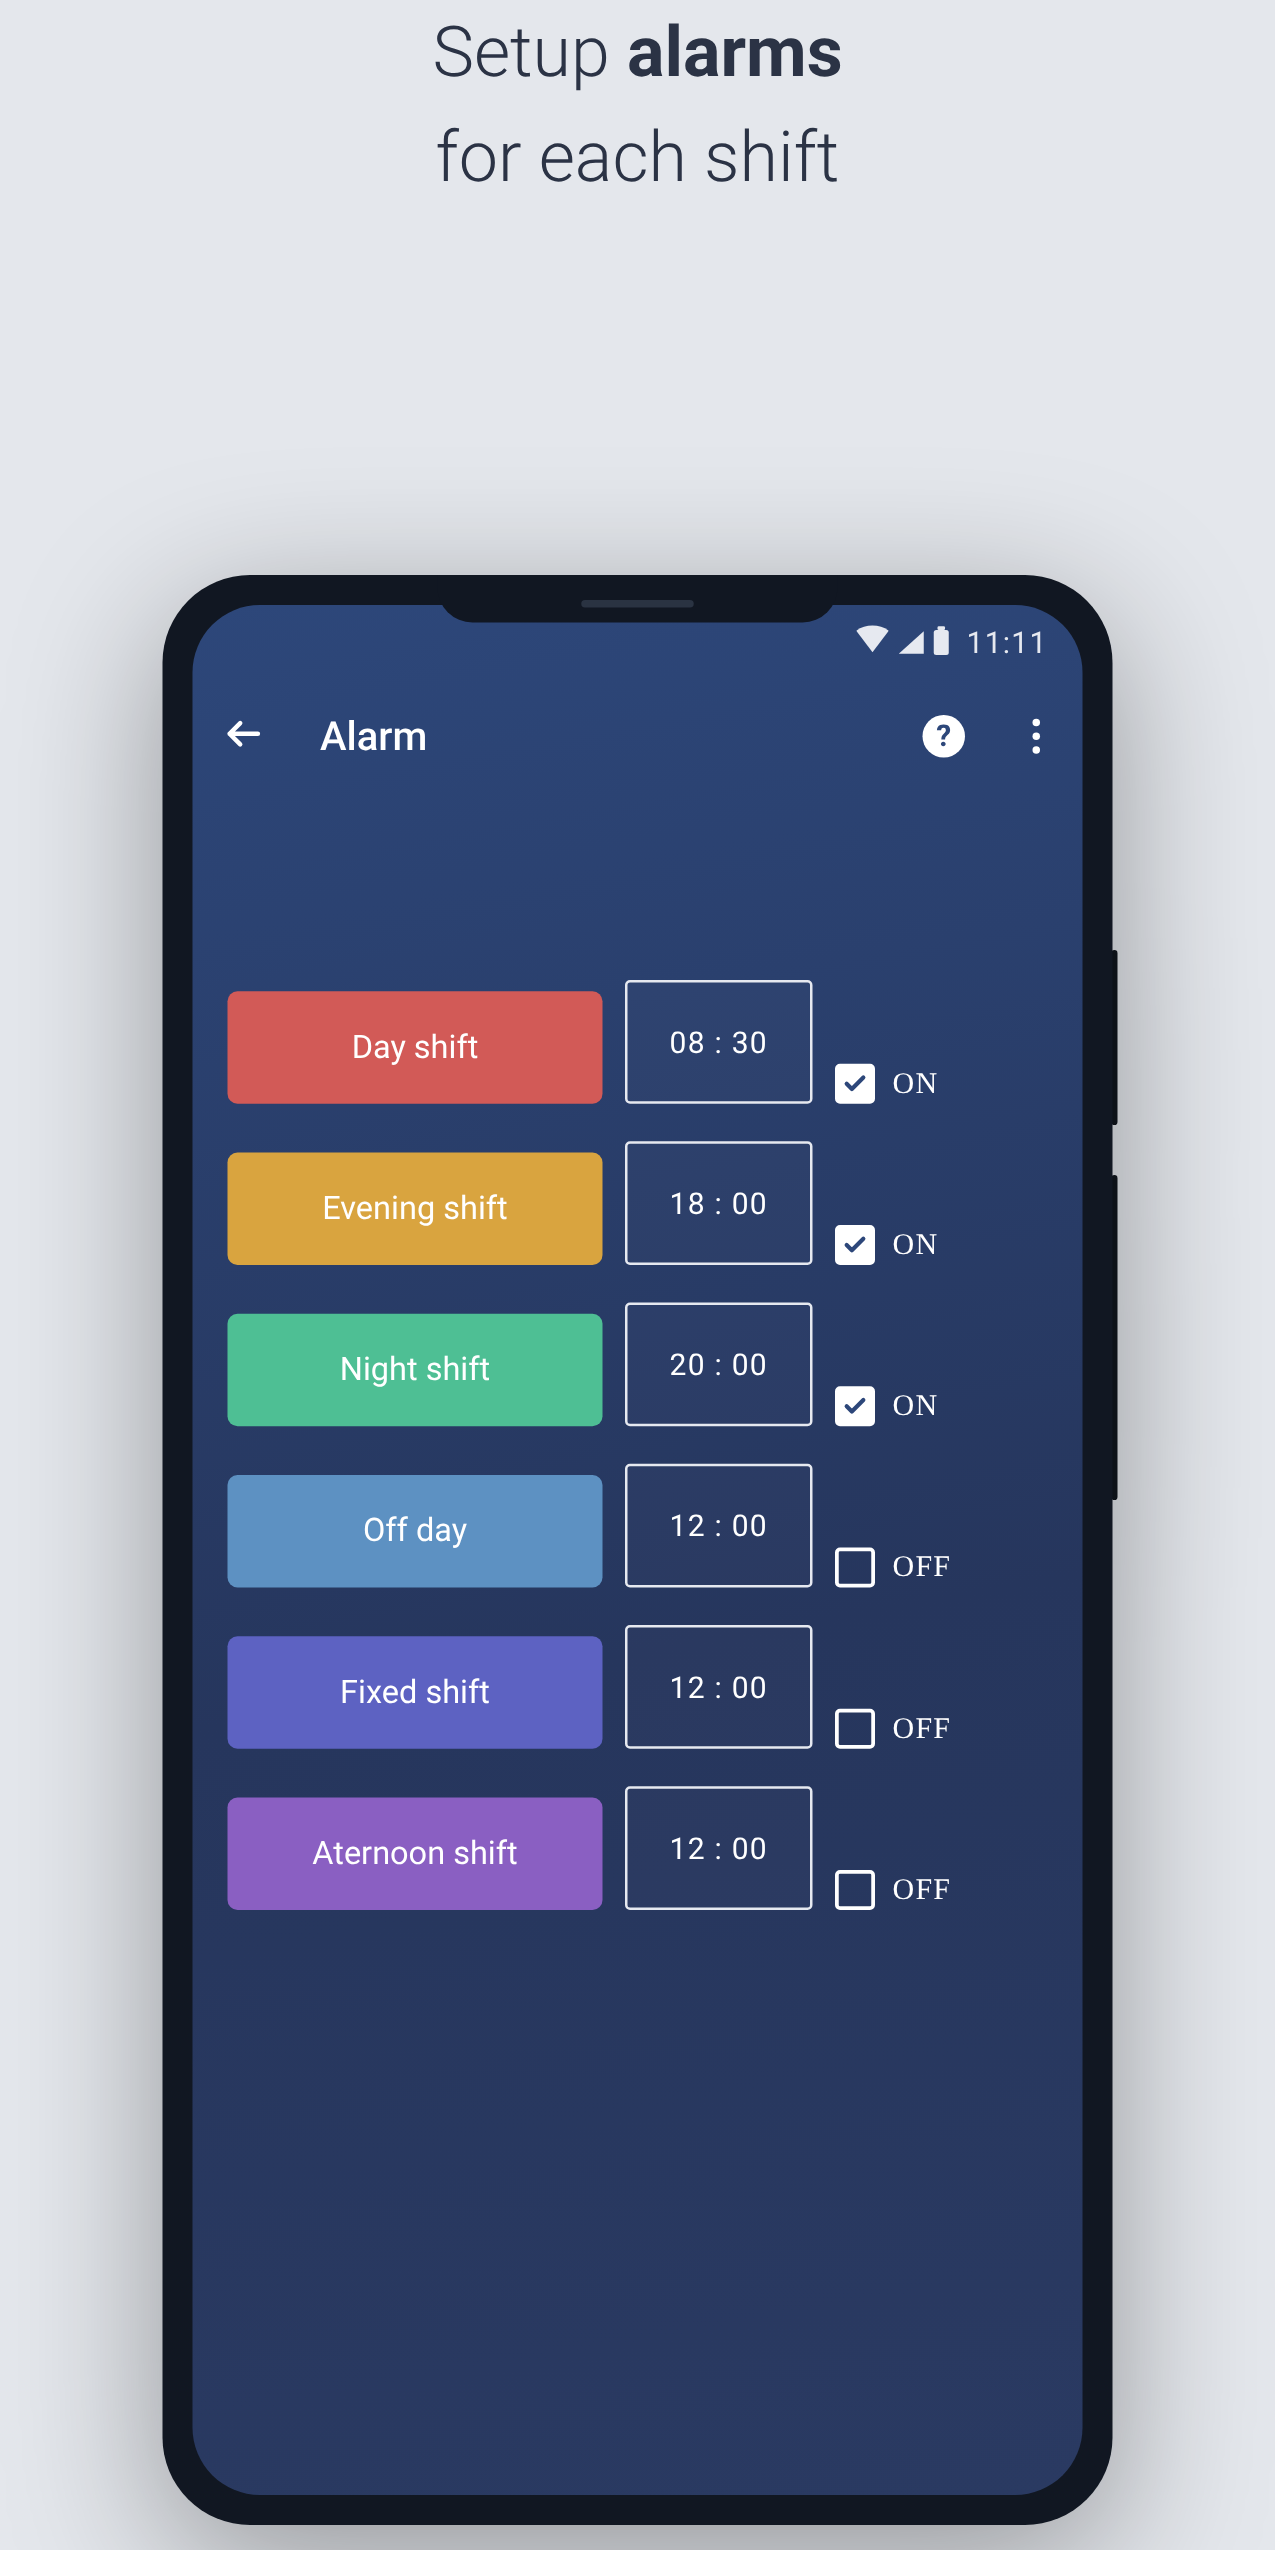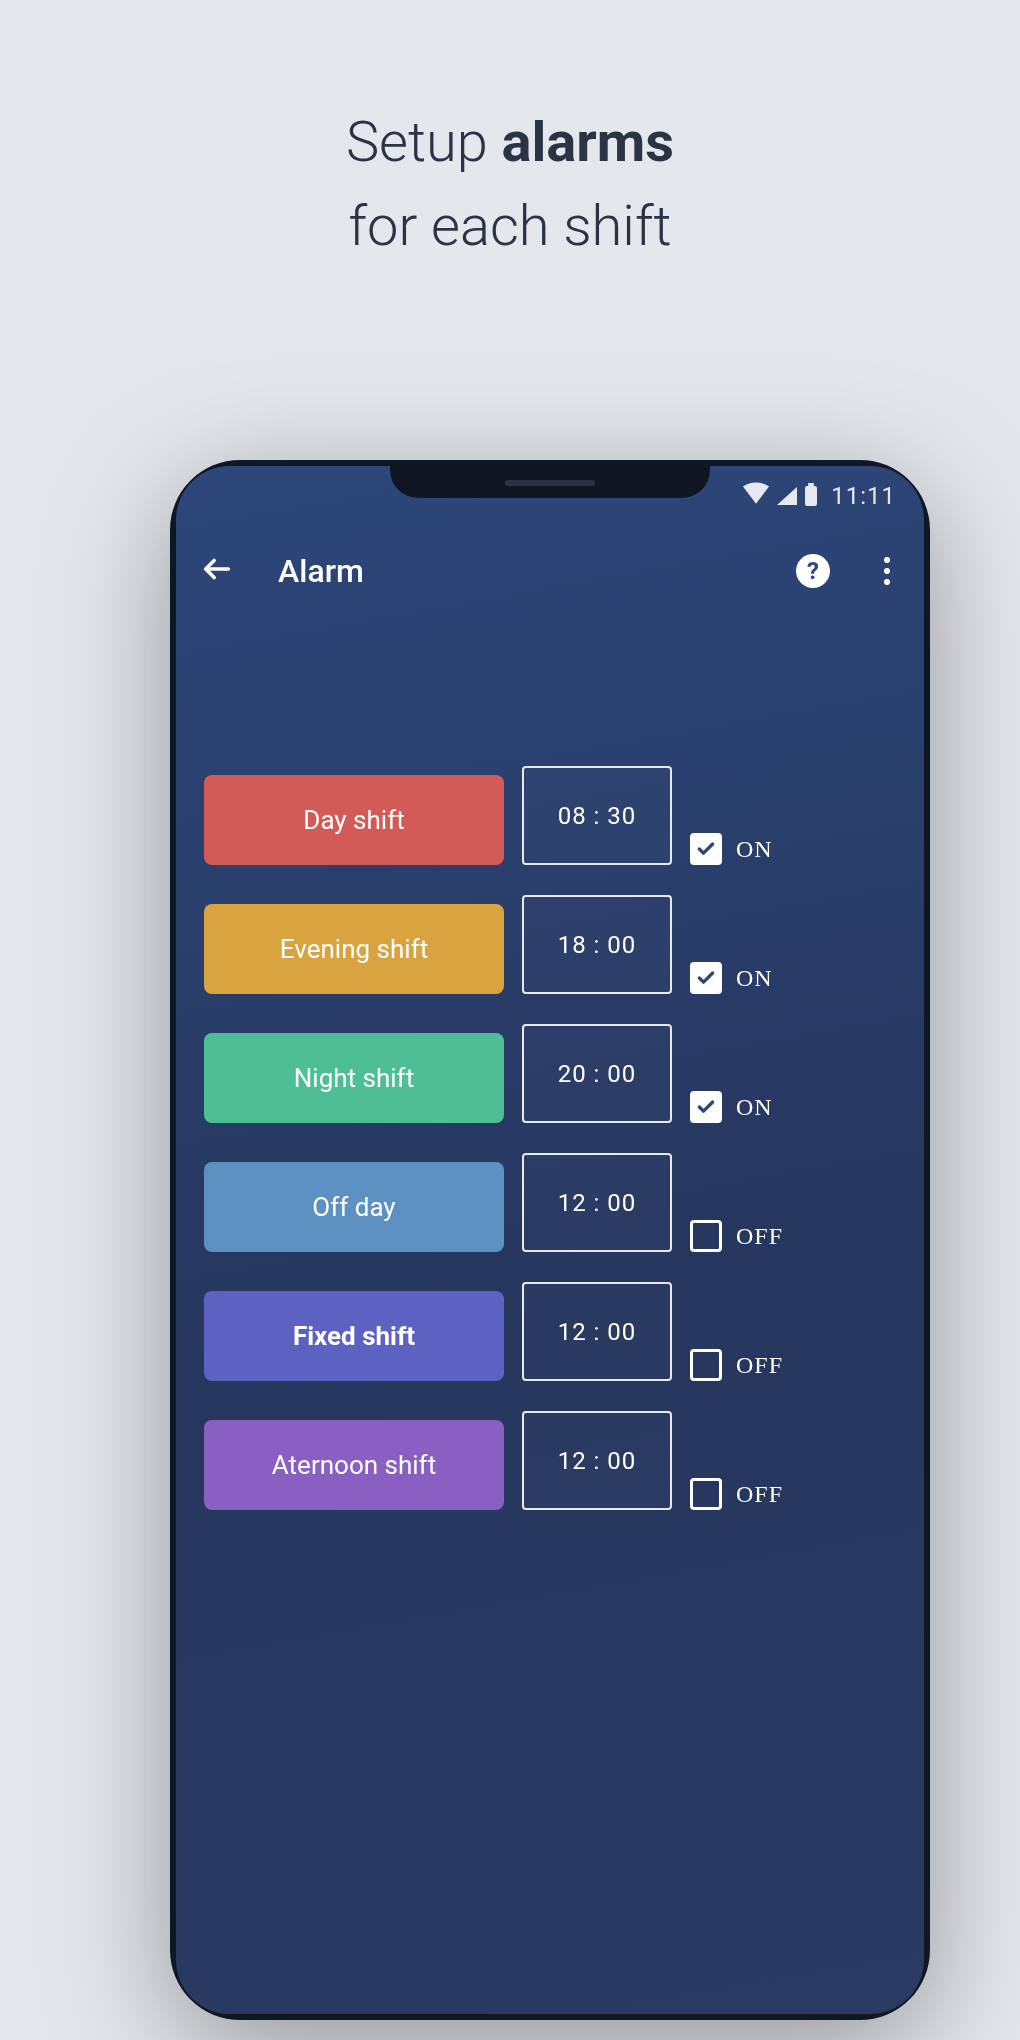--- a/index.html
+++ b/index.html
@@ -6,21 +6,20 @@
   body {
     width: 1020px;
     height: 2040px;
     background: #e4e7ec;
     font-family: -apple-system, BlinkMacSystemFont, 'Segoe UI', Roboto, sans-serif;
     position: relative;
     overflow: hidden;
   }
   .promo-text {
     text-align: center;
-    padding-top: 100px;
     color: #2b3345;
     font-size: 56px;
     line-height: 1.5;
     font-weight: 300;
   }
   .promo-text .bold { font-weight: 700; }
 
   .phone-wrap {
     position: absolute;
     left: 50%;
@@ -29,23 +28,22 @@
     width: 760px;
     height: 1560px;
     filter: drop-shadow(0 30px 60px rgba(0,0,0,0.35));
   }
 
   .phone-body {
     width: 100%;
     height: 100%;
     background: #111722;
     border-radius: 70px;
-    padding: 6px;
-    position: relative;
-    margin-left: 40px;
+    padding: 24px;
+    position: relative;
   }
   .phone-body::before {
     content: "";
     position: absolute;
     top: 0;
     left: 50%;
     transform: translateX(-50%);
     width: 320px;
     height: 38px;
     background: #111722;
@@ -267,21 +265,21 @@
           </div>
           <div class="row">
             <div class="chip" style="background: rgb(93, 145, 194);">Off day</div>
             <div class="timebox">12 : 00</div>
             <div class="toggle">
               <div class="cb"></div>
               <span class="lbl">OFF</span>
             </div>
           </div>
           <div class="row">
-            <div class="chip" style="background: rgb(93, 98, 194); font-weight: bold;">Fixed shift</div>
+            <div class="chip" style="background: rgb(93, 98, 194);">Fixed shift</div>
             <div class="timebox">12 : 00</div>
             <div class="toggle">
               <div class="cb"></div>
               <span class="lbl">OFF</span>
             </div>
           </div>
           <div class="row">
             <div class="chip" style="background: rgb(138, 95, 194);">Aternoon shift</div>
             <div class="timebox">12 : 00</div>
             <div class="toggle">

